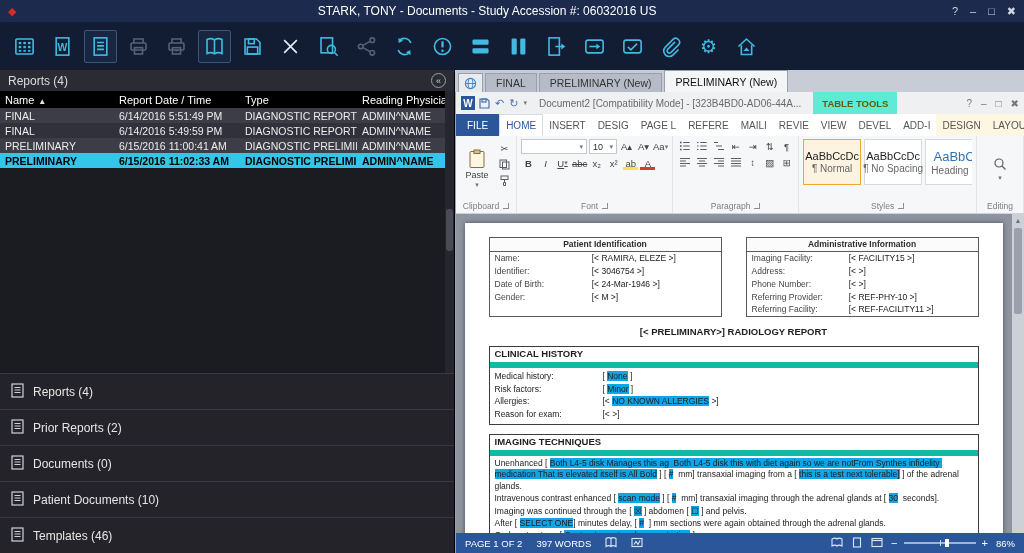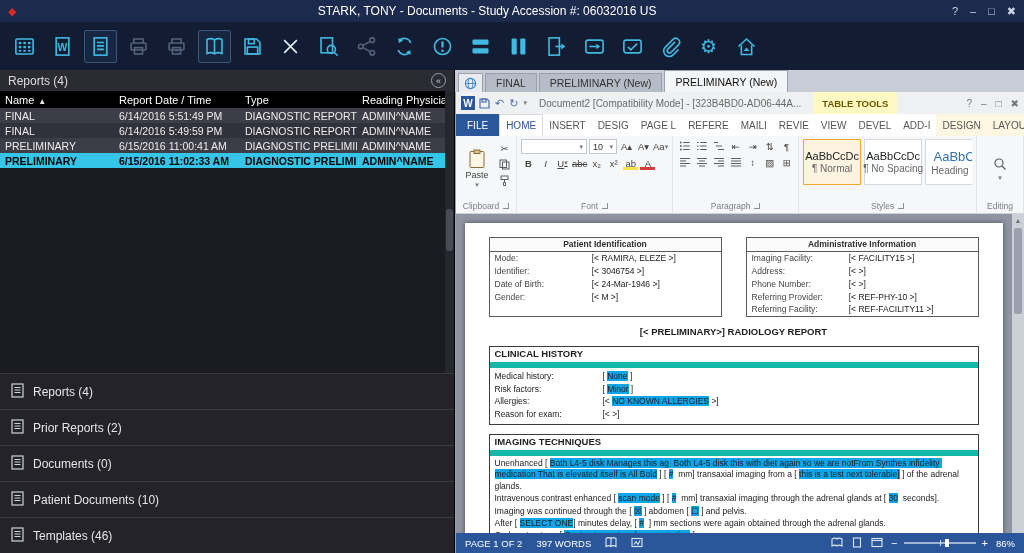--- a/index.html
+++ b/index.html
@@ -56,21 +56,21 @@
 .dtab.active{background:#f4f5f7;height:22px;color:#111}
 .dtab svg{width:13px;height:13px}
 
 
 .word{flex:1;display:flex;flex-direction:column;min-height:0;border-left:1px solid #9aa2af;background:#fff}
 .w-titlebar{height:22px;background:#eef0f2;display:flex;align-items:center;font-size:10px;color:#666;padding:0 5px;flex:0 0 auto;gap:4px}
 .wlogo{background:#2b579a;color:#fff;width:14px;height:14px;font-size:10px;display:flex;align-items:center;justify-content:center;font-weight:bold}
 .qat{display:flex;gap:5px;align-items:center;color:#4a6da8;font-size:11px}
 .qat svg{width:11px;height:11px;stroke:#4a6da8;fill:none;stroke-width:1.2}
 .w-title{margin:0 8px;white-space:nowrap;overflow:hidden;text-overflow:ellipsis;flex:0 1 auto;color:#6a6a6a}
-.w-context{background:#fef9c3;color:#6b5900;font-size:9.5px;padding:2px 9px;height:100%;display:flex;align-items:center;font-weight:bold}
+.w-context{background:#5eead4;color:#6b5900;font-size:9.5px;padding:2px 9px;height:100%;display:flex;align-items:center;font-weight:bold}
 .w-controls{margin-left:auto;display:flex;gap:9px;color:#777;font-size:10px}
 .w-tabs{height:22px;background:#fff;display:flex;align-items:stretch;font-size:10px;color:#555;flex:0 0 auto}
 .w-tab{padding:0 6px;display:flex;align-items:center;white-space:nowrap}
 .w-tab.file{background:#2b579a;color:#fff;padding:0 11px}
 .w-tab.active{color:#2b579a;border:1px solid #d8dbe0;border-bottom:1px solid #fff;background:#fff}
 .w-tab.ctx{background:#fdf7e2}
 
 
 .ribbon{height:78px;background:#f6f7f8;display:flex;flex:0 0 auto;border-bottom:1px solid #cfd3d9;font-size:9px;color:#555;overflow:hidden}
 .rgroup{display:flex;flex-direction:column;border-right:1px solid #e2e4e8;padding:3px 4px 0}
@@ -595,21 +595,21 @@
               </div>
           </div>
         </div>
 
         <div class="docarea">
           <div class="page">
             <div class="htables">
               <div class="htable">
                 <div class="ht-title">Patient Identification</div>
                 <div class="ht-row">
-                    <span class="ht-label">Mode:</span>
+                    <span class="ht-label">Name:</span>
                     <span class="ht-value">[&lt; RAMIRA, ELEZE &gt;]</span>
                   </div>
                 <div class="ht-row">
                     <span class="ht-label">Identifier:</span>
                     <span class="ht-value">[&lt; 3046754 &gt;]</span>
                   </div>
                 <div class="ht-row">
                     <span class="ht-label">Date of Birth:</span>
                     <span class="ht-value">[&lt; 24-Mar-1946 &gt;]</span>
                   </div>

